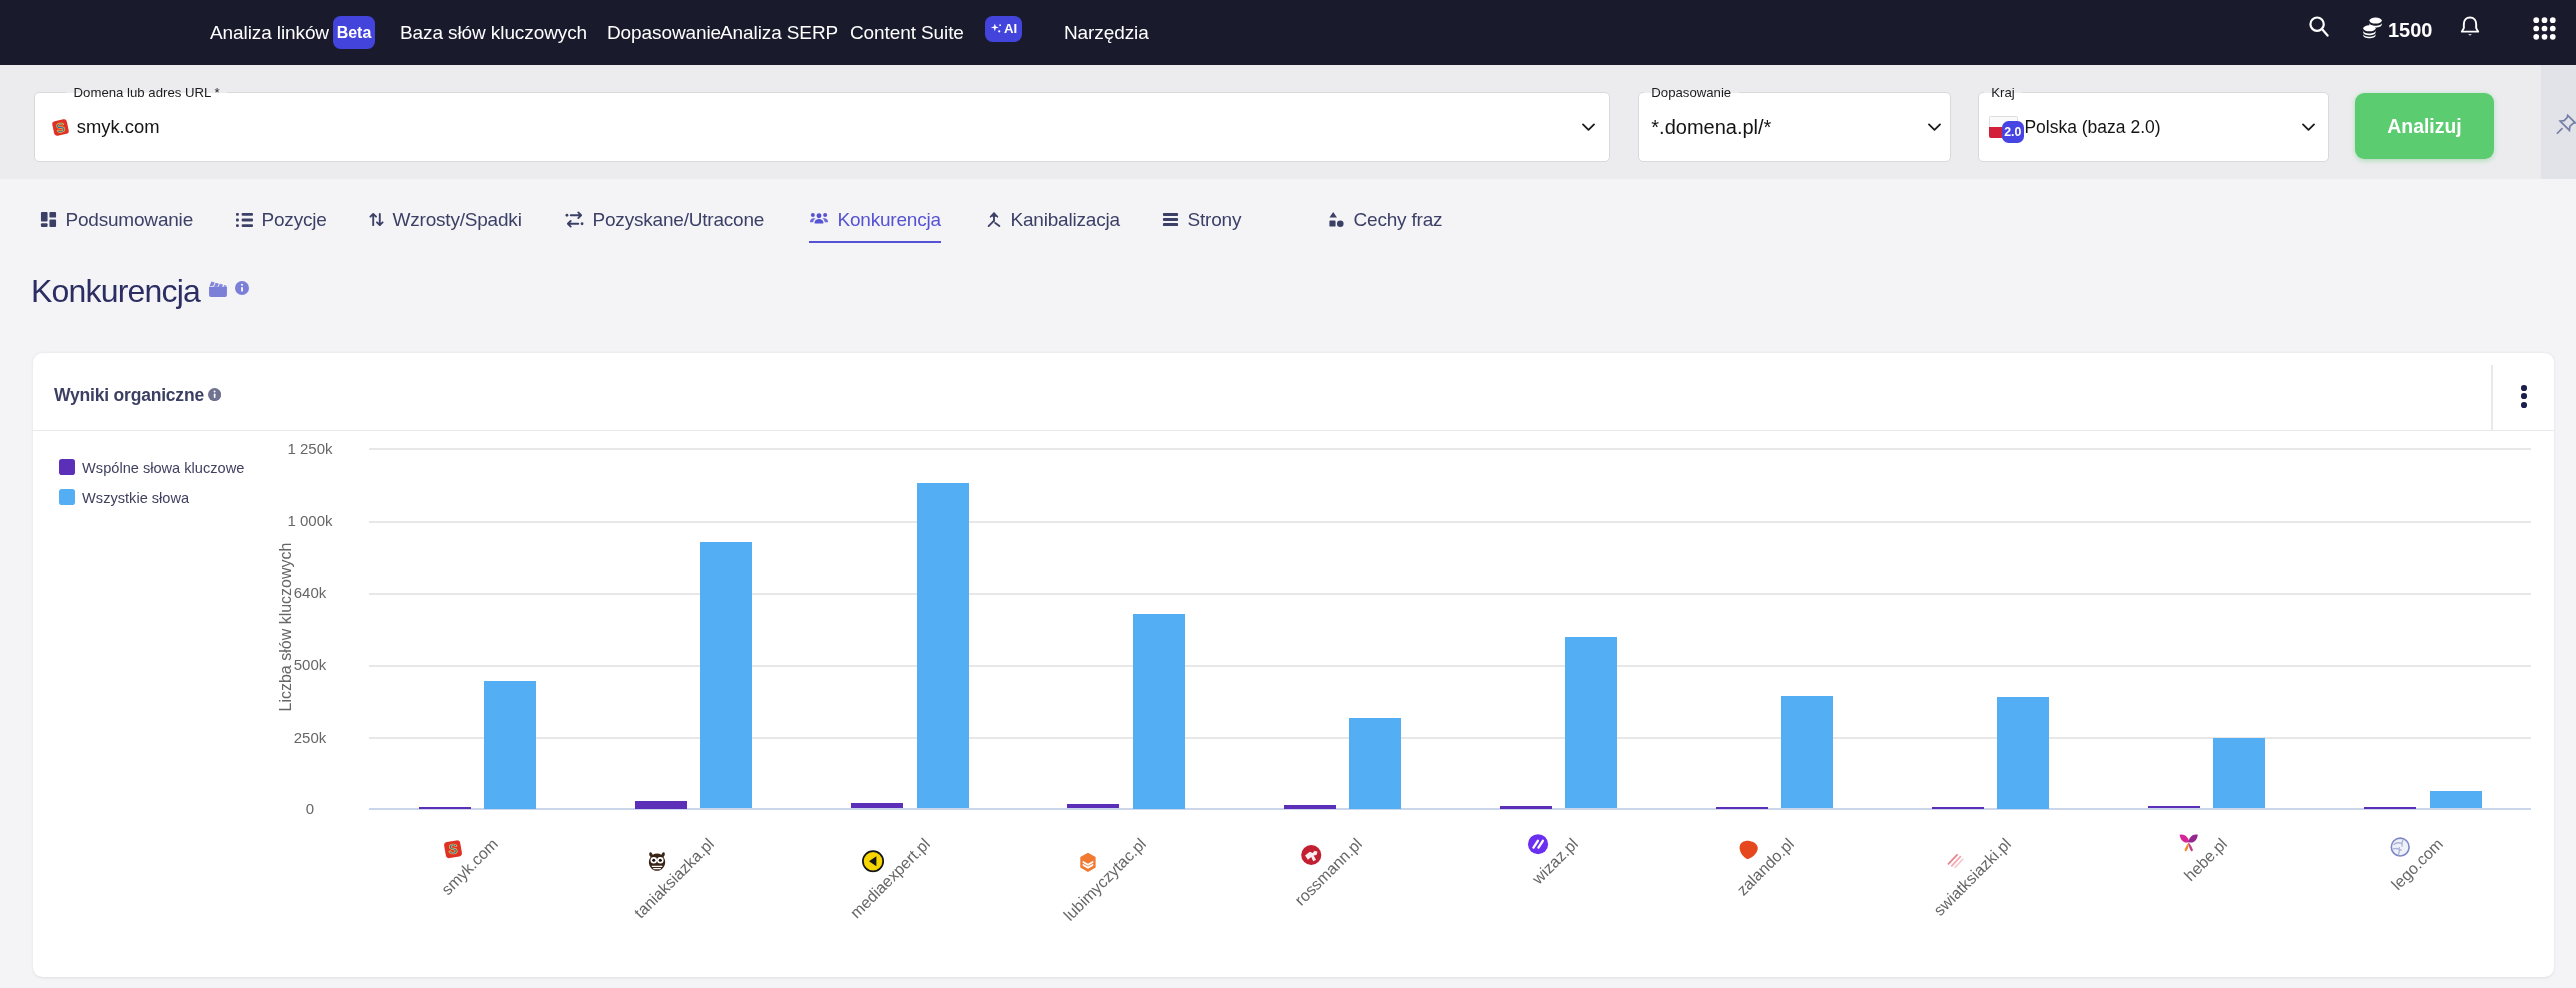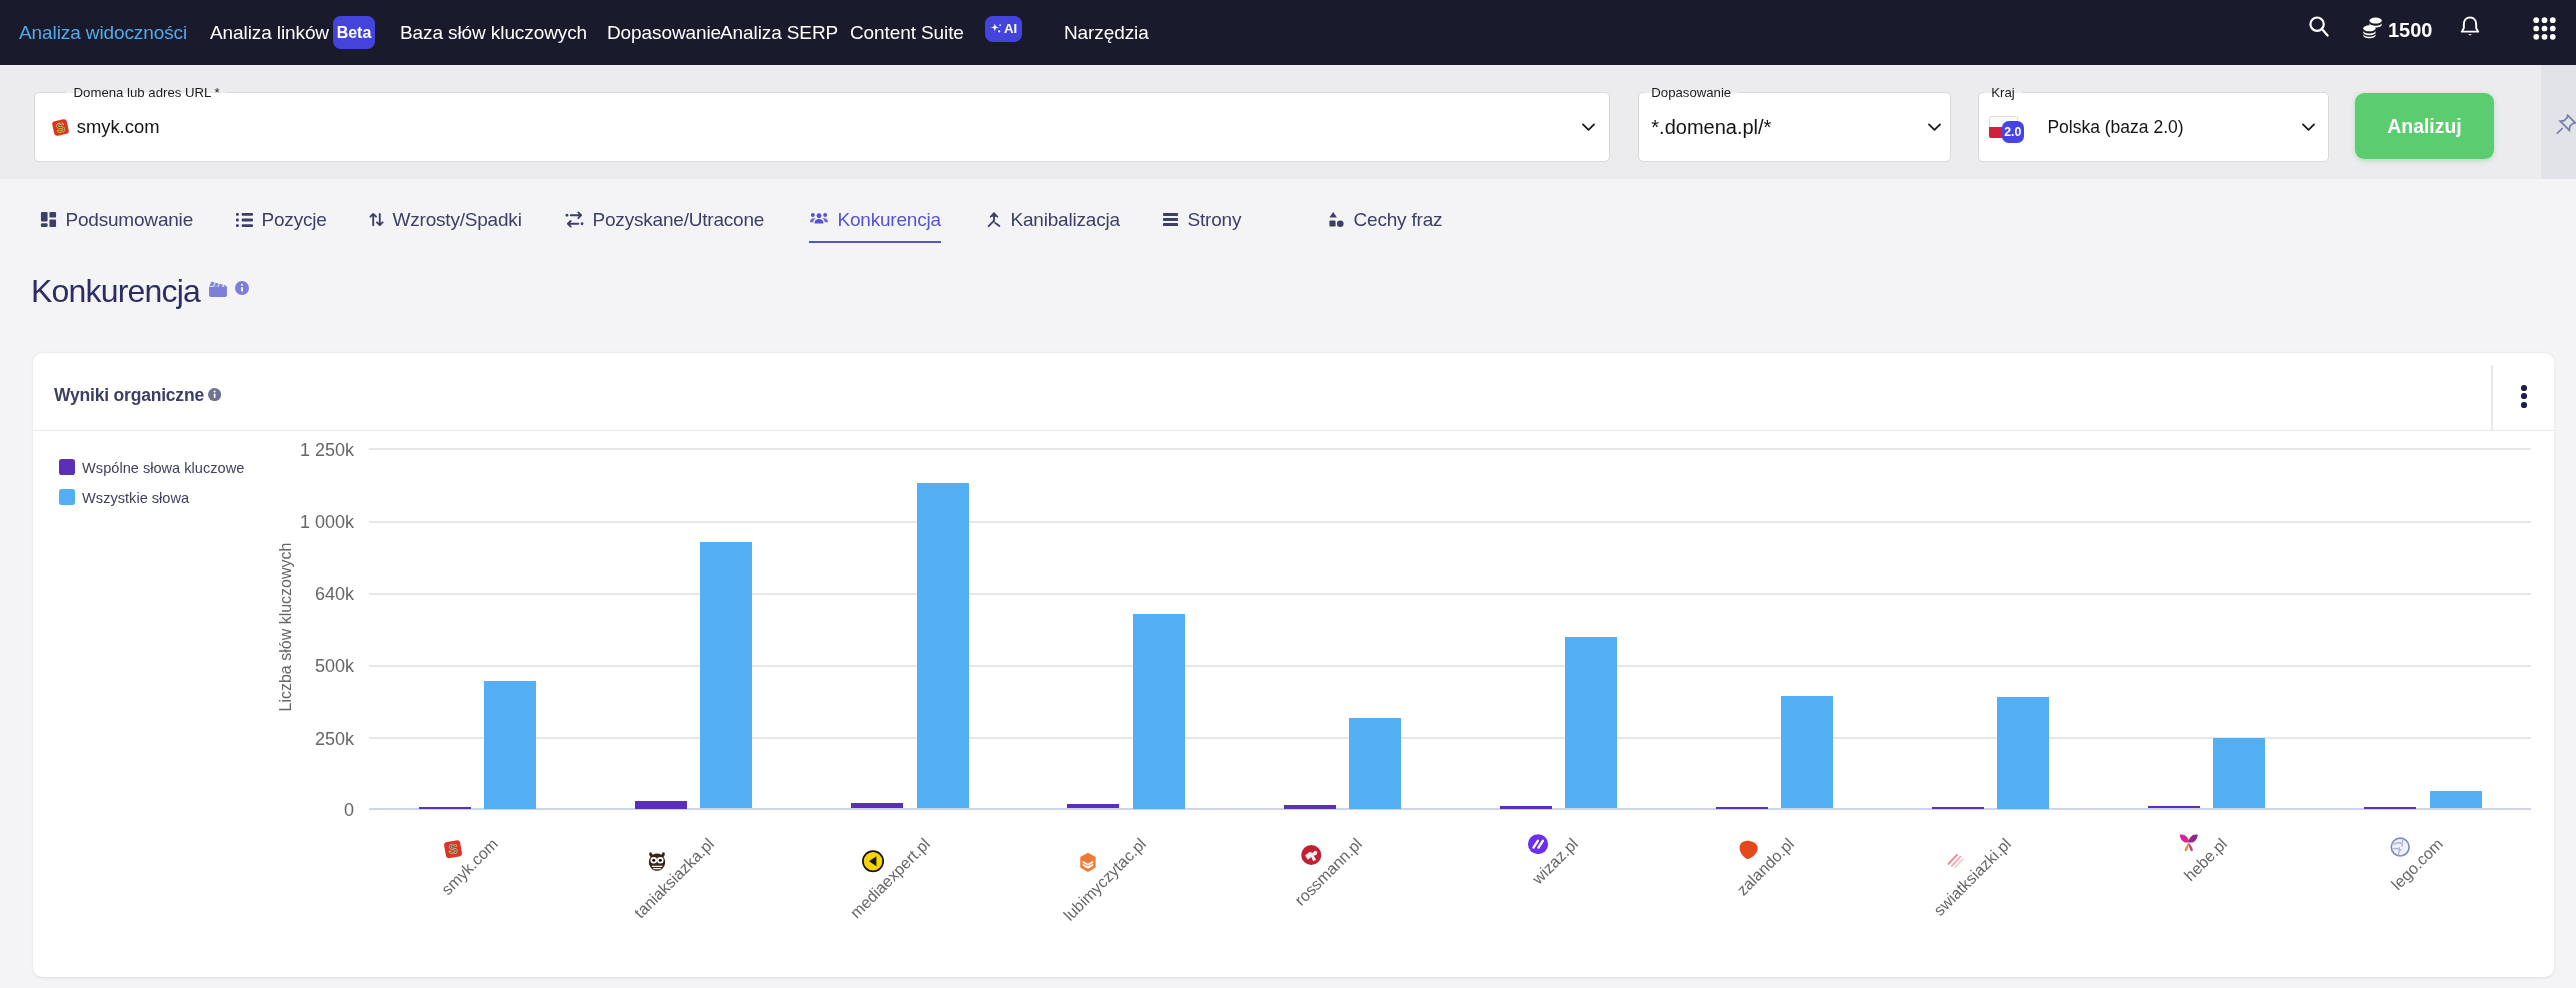--- a/index.html
+++ b/index.html
@@ -28,38 +28,37 @@
 
 .card{position:absolute;left:33px;top:353px;width:2521px;height:624px;background:#fff;border-radius:9.4px;box-shadow:0 0.9px 2.8px rgba(40,40,60,0.10)}
 .cardhead{position:absolute;left:0;top:12px;width:100%;height:66px;border-bottom:1.9px solid #e9e9eb}
 .cardtitle{position:absolute;left:21px;top:20px;font-size:17.5px;font-weight:600;color:#3b3f63;letter-spacing:-0.2px}
 .vline{position:absolute;left:2458px;top:0;width:1.9px;height:66px;background:#e9e9eb}
 .menudots{position:absolute;left:2488px;top:20px;width:7.6px;height:28px}
 .menudots i{display:block;width:5.7px;height:5.7px;border-radius:2.8px;background:#1a1f4d;margin-bottom:2.8px}
 
 .grid{position:absolute;left:369px;width:2162px;height:1.9px;background:#e7e7e7}
 .axisline{position:absolute;left:369px;top:808px;width:2162px;height:2.4px;background:#ccd6eb}
-.tick{position:absolute;width:76px;text-align:right;font-size:18px;color:#666;left:278px}
+.tick{position:absolute;width:76px;text-align:center;font-size:15px;color:#666;left:272px}
 .ytitle{position:absolute;left:125px;top:618px;width:321px;text-align:center;font-size:16px;color:#666;transform:rotate(-90deg);transform-origin:center;}
 .bar{position:absolute;width:52px}
 .bar.p{background:#5c2fb8}
 .bar.b{background:#54aef4}
 .leg{position:absolute;display:flex;align-items:flex-start}
 .leg .sq{width:16px;height:16px;border-radius:2.8px;margin-right:7.6px;flex:0 0 auto}
 .leg .t{font-size:14.6px;color:#3f415f;line-height:16px;margin-top:0.9px}
 .xl{position:absolute;top:816px;margin-left:-8.5px}
 .xl .blk{display:inline-flex;flex-direction:column;align-items:center;row-gap:2.8px;transform:translate(-100%,0) rotate(-45deg);transform-origin:100% 0;}
 .xl .blk span{font-size:16px;color:#666;white-space:nowrap;line-height:19px}
 .xl svg{width:23px;height:23px;transform:rotate(45deg)}
 </style>
 </head>
 <body>
 
 <div class="nav">
-  <span class="item active" style="left:19px">Analiza widoczności</span>
   <span class="item" style="left:210px">Analiza linków</span>
   <span class="badge beta">Beta</span>
   <span class="item" style="left:400px">Baza słów kluczowych</span>
   <span class="item" style="left:607px">Dopasowanie</span>
   <span class="item" style="left:720px">Analiza SERP</span>
   <span class="item" style="left:850px">Content Suite</span>
   <span class="badge ai"><svg width="12.3" height="12.3" viewBox="0 0 14 14">
         <path d="M5.5 0.5 L6.6 3.9 L10 5 L6.6 6.1 L5.5 9.5 L4.4 6.1 L1 5 L4.4 3.9 Z" fill="#fff"></path>
         <circle cx="10.5" cy="9.5" r="1.3" fill="#fff"></circle>
         <circle cx="11.5" cy="2.5" r="1" fill="#fff"></circle>
@@ -124,21 +123,21 @@
   <span class="flabel" style="left:4.7px">Dopasowanie</span>
   <span class="fval" style="padding-left:12.3px">*.domena.pl/*</span>
   <svg class="chev" style="left:288px" viewBox="0 0 19 14">
       <path d="M2.5 3.5l7 7 7-7" fill="none" stroke="#1a1a1a" stroke-width="2.3" stroke-linecap="round" stroke-linejoin="round"></path>
     </svg>
 </div>
 
 <div class="field" style="left:1978px;width:351px">
   <span class="flabel" style="left:4.7px">Kraj</span>
   <span class="fval" style="padding-left:10.4px;font-size:17.5px">
-    <span style="position:relative;display:inline-block;width:29px;height:23px;margin-right:29px">
+    <span style="position:relative;display:inline-block;width:29px;height:23px;margin-right:6px">
       <span style="position:absolute;left:0;top:0;width:29px;height:11.3px;background:#fafafa;border:0.9px solid #ddd;border-bottom:none;border-radius:1.9px 1.9px 0 0"></span>
       <span style="position:absolute;left:0;top:11.3px;width:29px;height:11.3px;background:#d2203a;border-radius:0 0 1.9px 1.9px"></span>
       <span style="position:absolute;left:12.3px;top:5.7px;width:22px;height:22px;background:#4644e2;border-radius:6.6px;color:#fff;font-size:12.3px;font-weight:bold;display:flex;align-items:center;justify-content:center">2.0</span>
     </span>
     Polska (baza 2.0)</span>
   <svg class="chev" style="left:322px" viewBox="0 0 19 14">
       <path d="M2.5 3.5l7 7 7-7" fill="none" stroke="#1a1a1a" stroke-width="2.3" stroke-linecap="round" stroke-linejoin="round"></path>
     </svg>
 </div>
 

